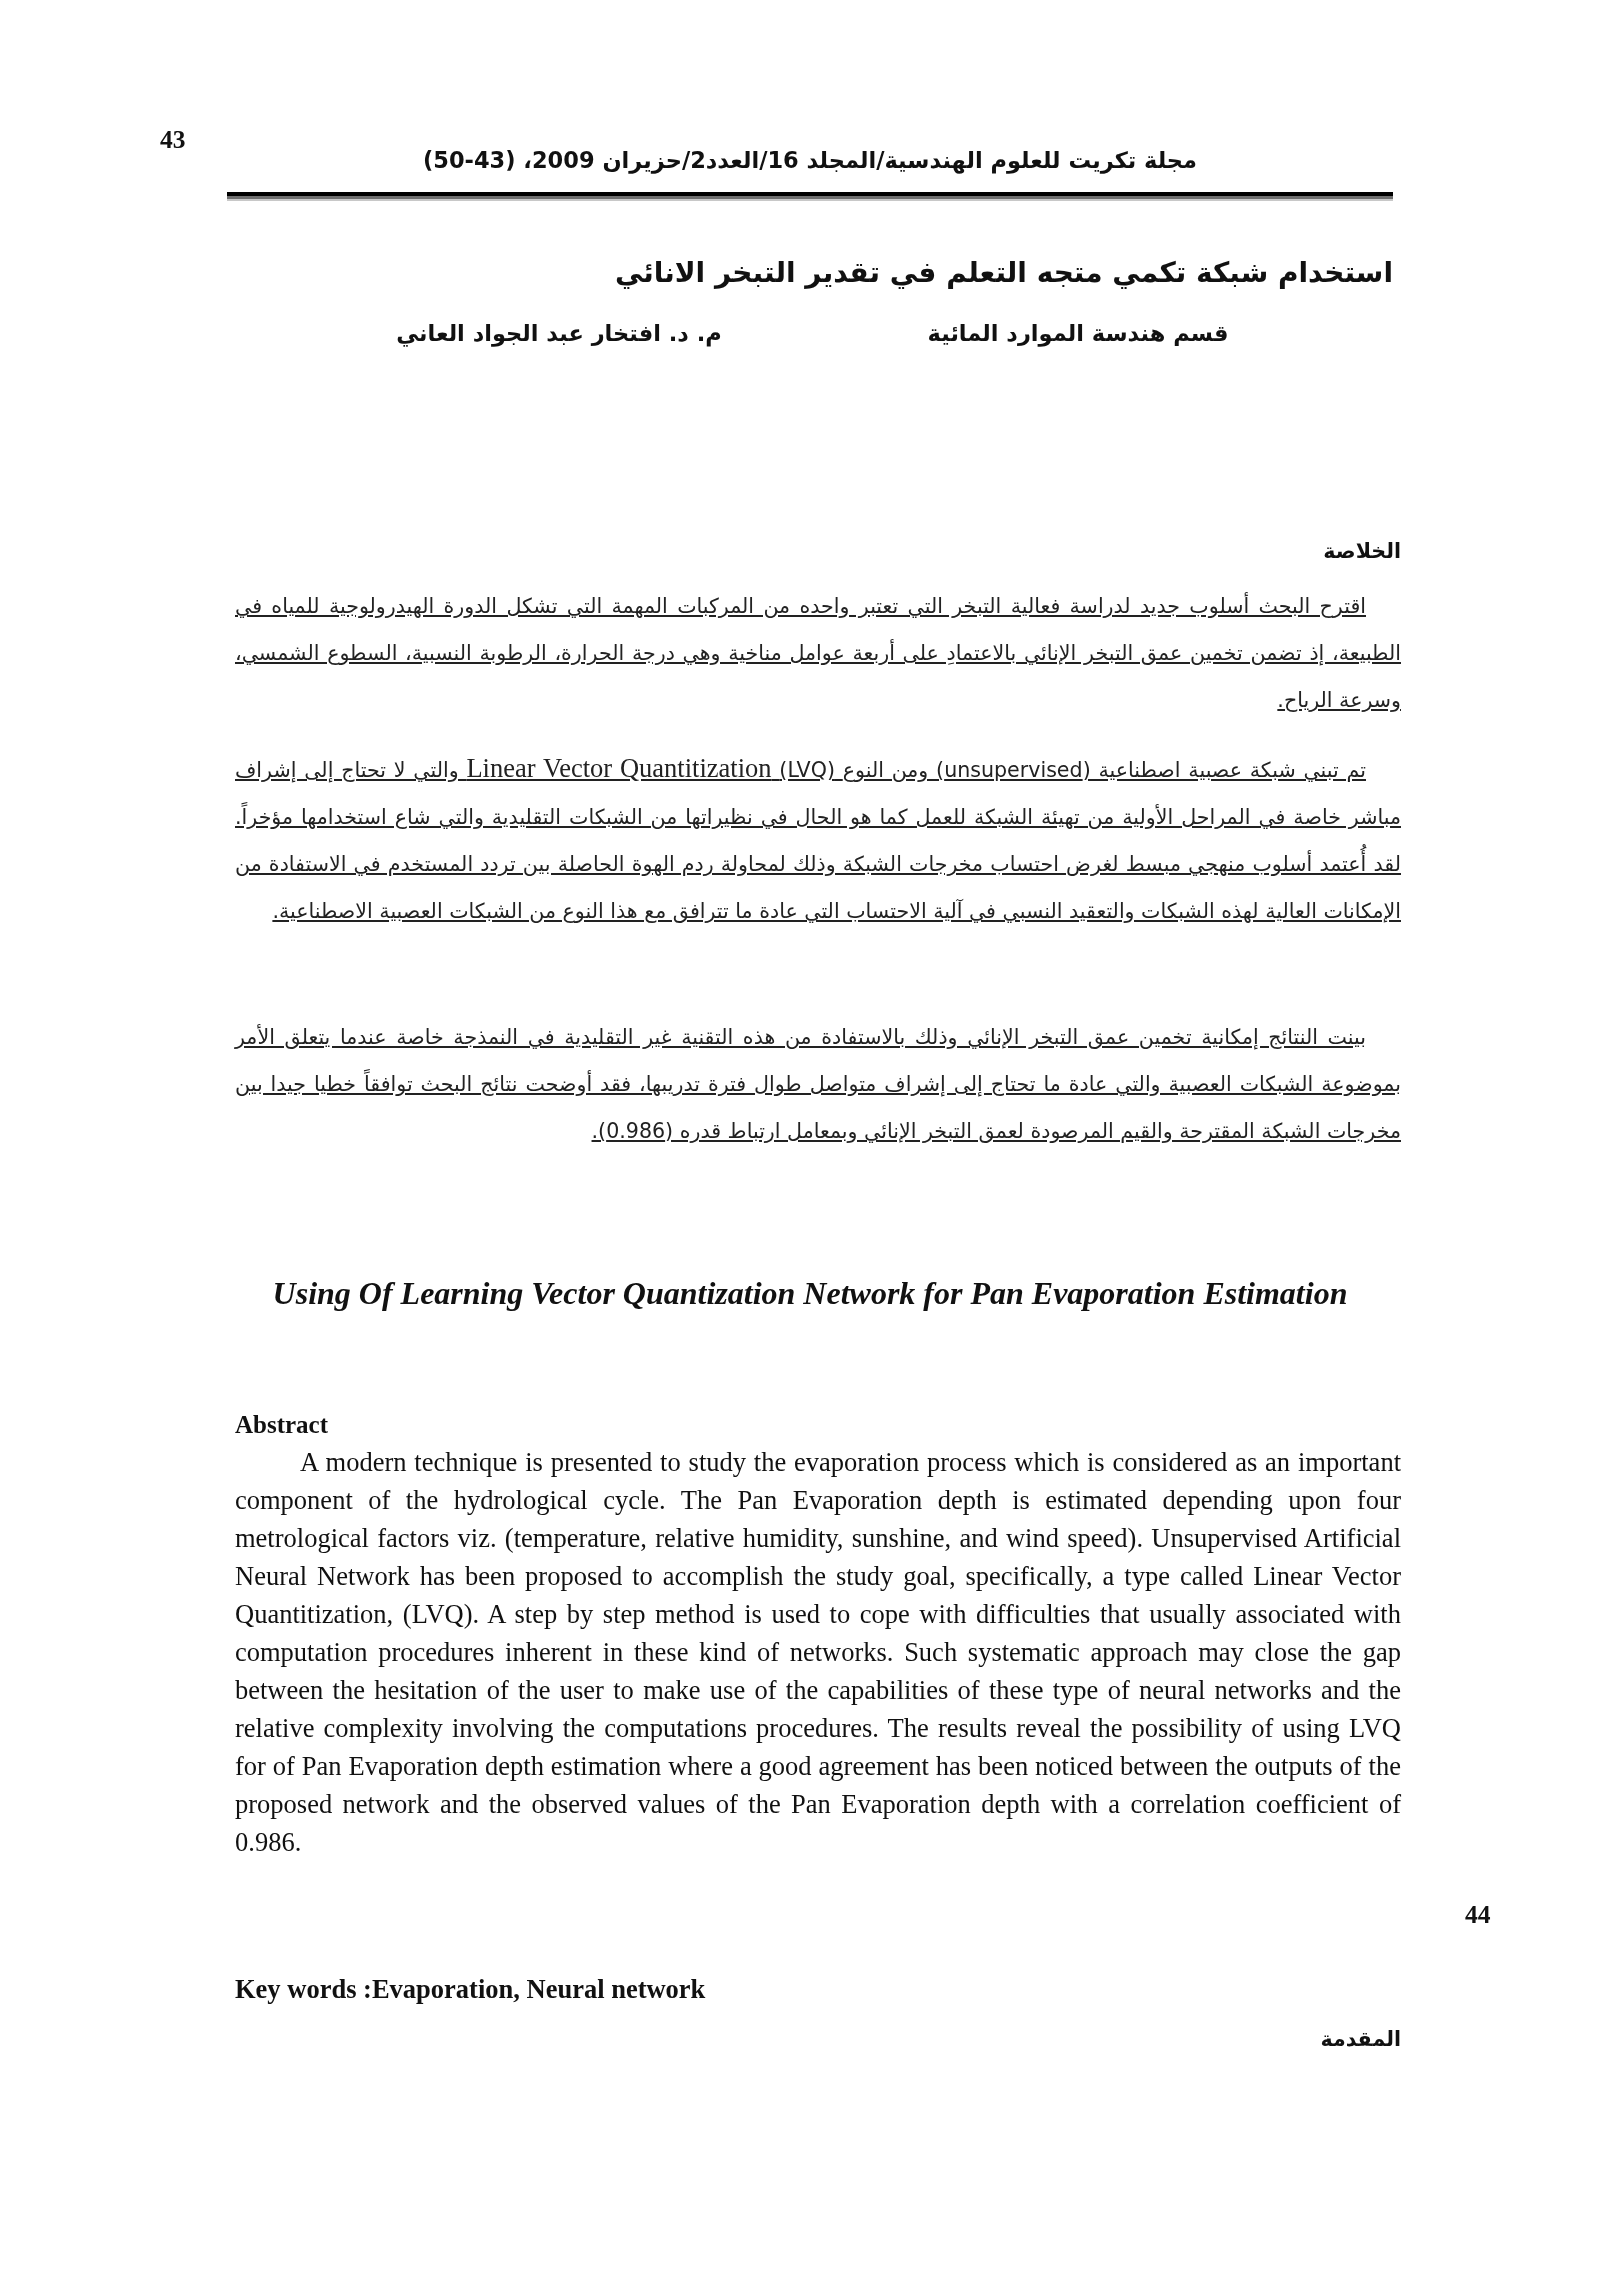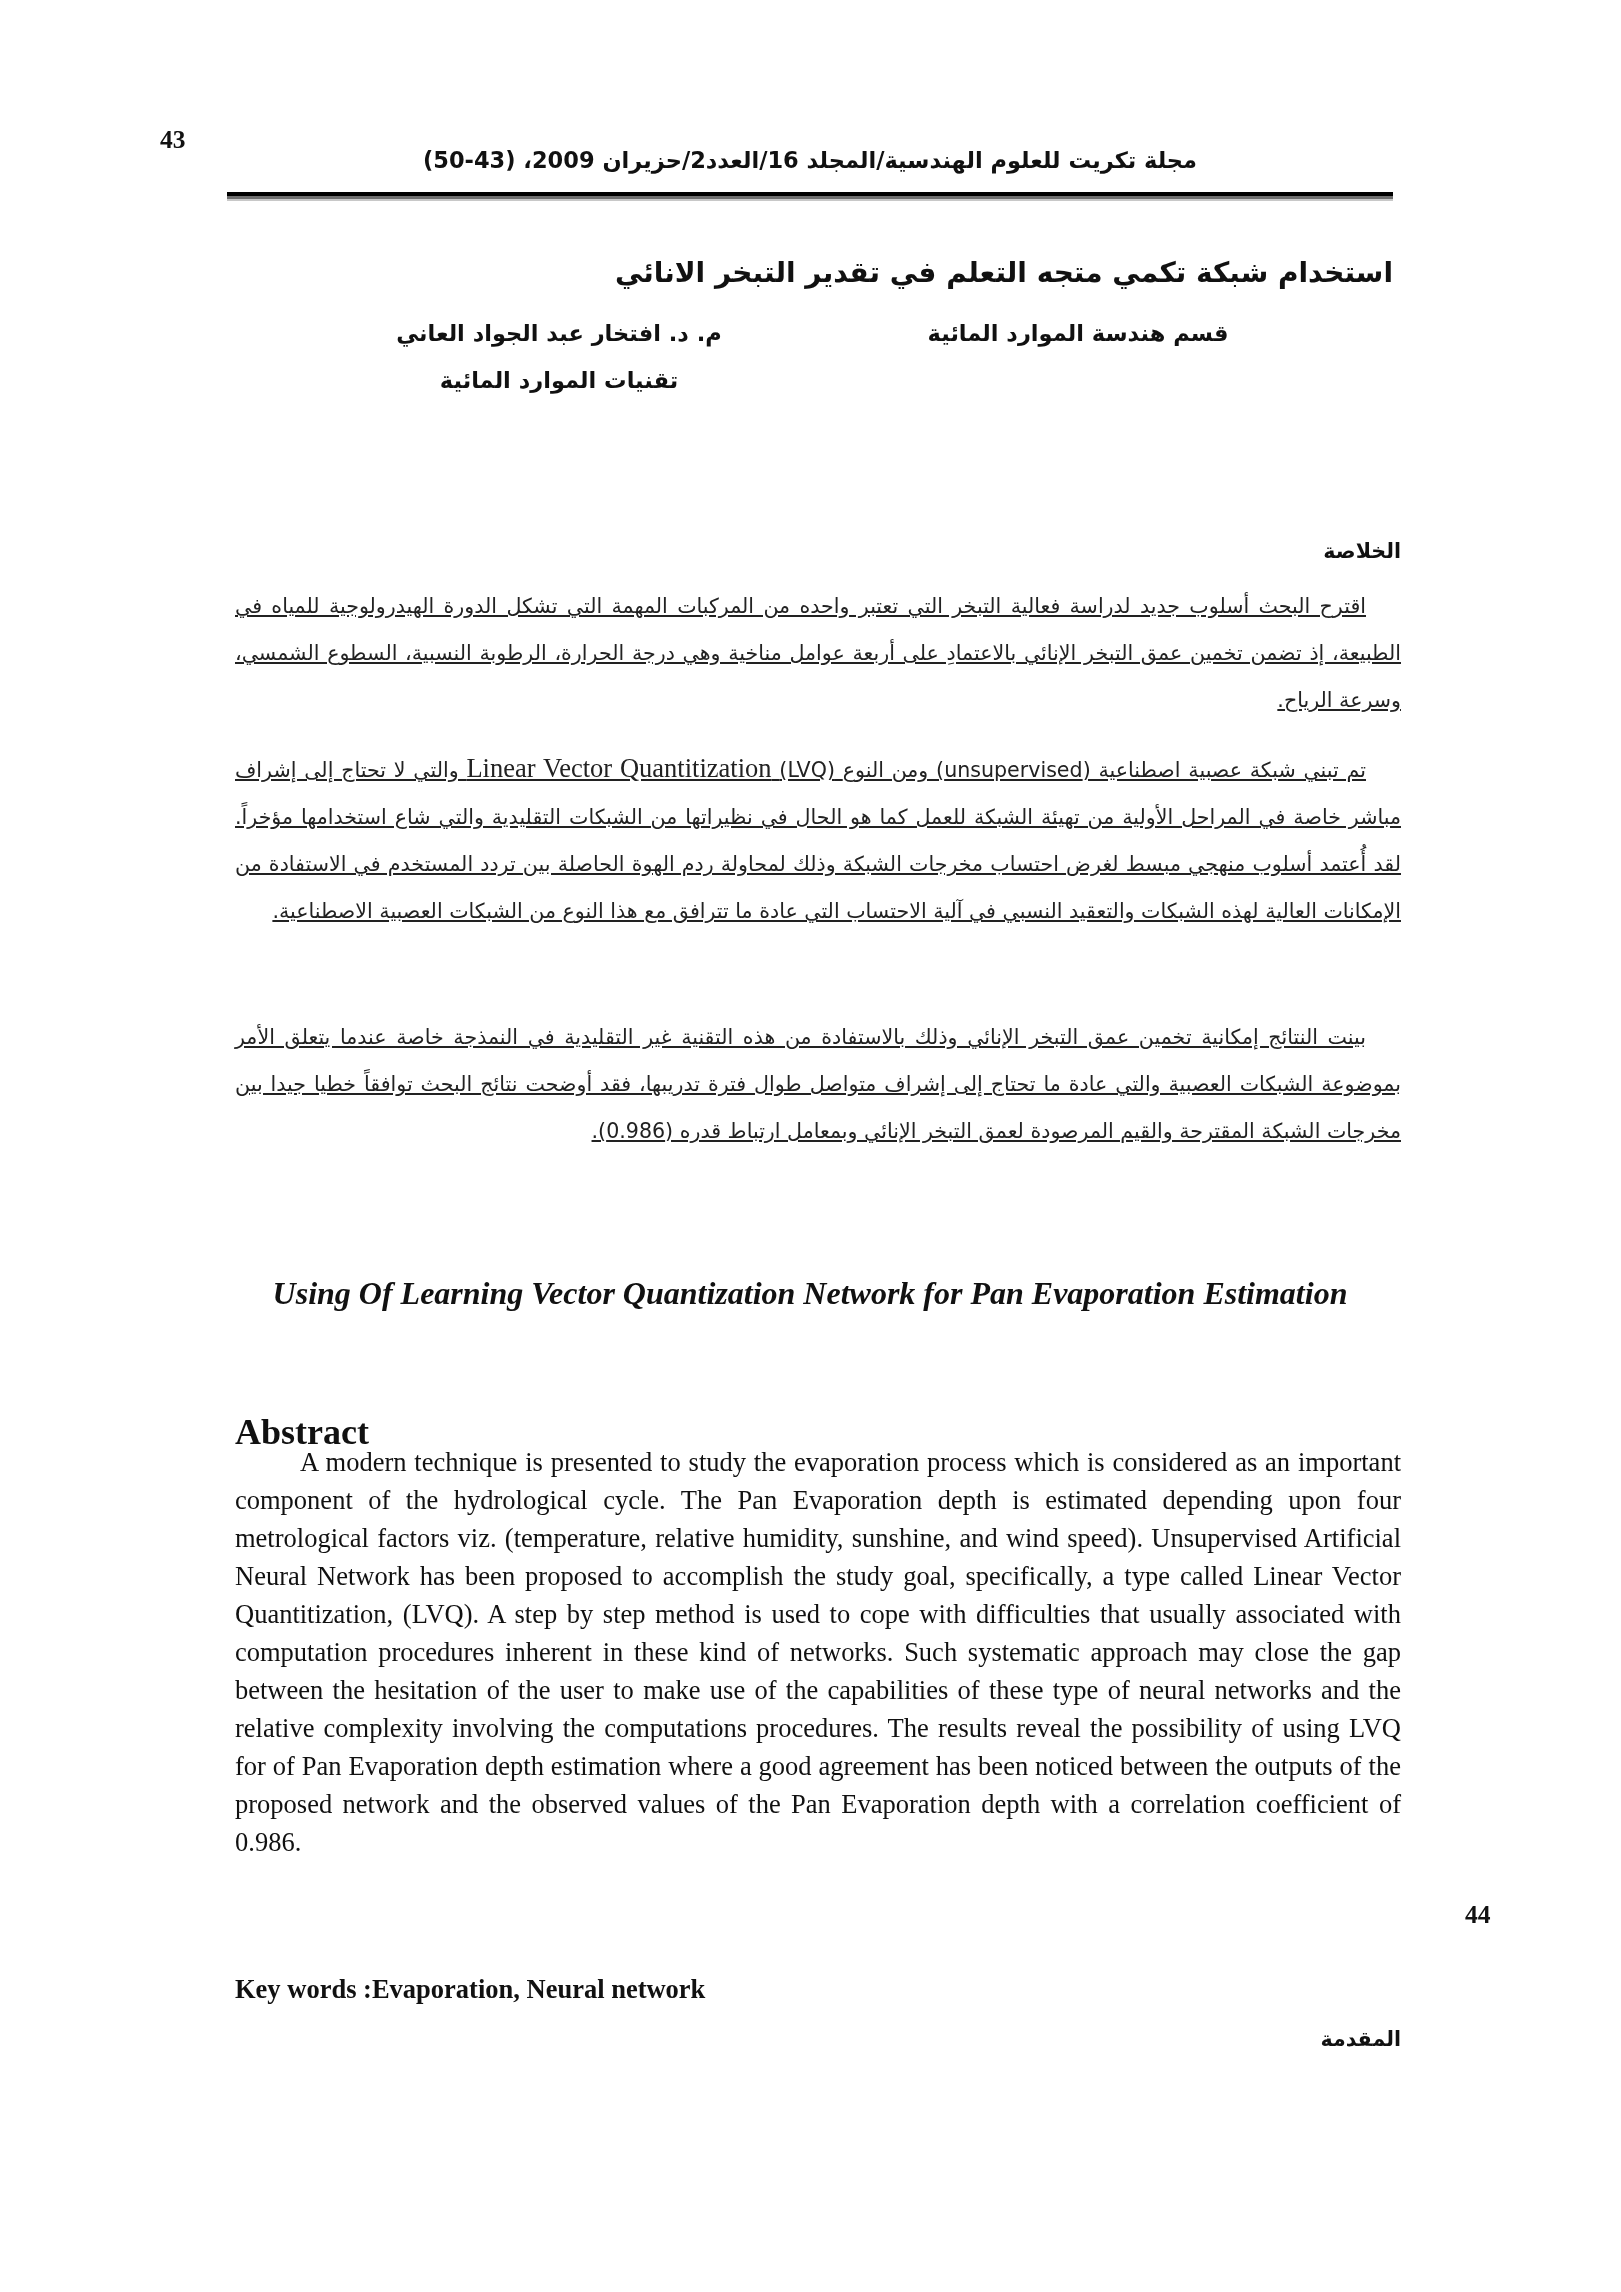--- a/index.html
+++ b/index.html
@@ -24,21 +24,21 @@
   .ar-heading { left: 235px; width: 1166px; top: 539px; text-align: right; font-weight: bold; font-size: 20.6px; }
   .ar-body { left: 235px; width: 1166px; font-size: 20.6px; line-height: 47px; text-align: justify; text-align-last: right; color: #222; text-decoration: underline; }
   .ar-body p { margin: 0; text-indent: 35px; }
   #ar-para1 { top: 583px; }
   #ar-para2 { top: 745px; }
   #ar-para3 { top: 1014px; }
   .ltr-span { direction: ltr; unicode-bidi: embed; font-family: "Liberation Serif", serif; font-size: 26.5px; }
 
   .en { font-family: "Liberation Serif", serif; }
   .en-title { left: 227px; width: 1166px; top: 1272px; text-align: center; font-weight: bold; font-style: italic; font-size: 32px; line-height: 43px; }
-  .en-heading { left: 235px; top: 1411px; font-weight: bold; font-size: 36px; }
+  .en-heading { left: 235px; top: 1411px; font-weight: bold; font-size: 25px; }
   .en-body { left: 235px; width: 1166px; top: 1443px; font-size: 26.5px; line-height: 38px; text-align: justify; }
   .en-body p { margin: 0; text-indent: 65px; }
   .keywords { left: 235px; top: 1974px; font-weight: bold; font-size: 26.5px; }
   .ar-intro { left: 235px; width: 1166px; top: 2027px; text-align: right; font-weight: bold; font-size: 20.6px; }
 </style>
 </head>
 <body>
 
 <div id="page-num-top" class="abs page-num">43</div>
 
@@ -49,21 +49,20 @@
   <div class="r3"></div>
 </div>
 
 <div class="abs ar ar-title">استخدام شبكة تكمي متجه التعلم في تقدير التبخر الانائي</div>
 
 <div id="author1" class="abs ar author-col">
   <div>قسم هندسة الموارد المائية</div>
 </div>
 <div id="author2" class="abs ar author-col">
   <div>م. د. افتخار عبد الجواد العاني</div>
-  <div>تقنيات الموارد المائية</div>
 </div>
 
 <div class="abs ar ar-heading">الخلاصة</div>
 
 <div id="ar-para1" class="abs ar ar-body">
   <p>اقترح البحث أسلوب جديد لدراسة فعالية التبخر التي تعتبر واحده من المركبات المهمة التي تشكل الدورة الهيدرولوجية للمياه في الطبيعة، إذ تضمن تخمين عمق التبخر الإنائي بالاعتمادِ على أربعة عوامل مناخية وهي درجة الحرارة، الرطوبة النسبية، السطوع الشمسي، وسرعة الرياح.</p>
 </div>
 
 <div id="ar-para2" class="abs ar ar-body">
   <p><span>تم تبني شبكة عصبية اصطناعية (unsupervised) ومن النوع</span> <span class="ltr-span">Linear Vector Quantitization</span> <span>(LVQ) والتي لا تحتاج إلى إشراف مباشر خاصة في المراحل الأولية من تهيئة الشبكة للعمل كما هو الحال في نظيراتها من الشبكات التقليدية والتي شاع استخدامها مؤخراً. لقد أُعتمد أسلوب منهجي مبسط لغرض احتساب مخرجات الشبكة وذلك لمحاولة ردم الهوة الحاصلة بين تردد المستخدم في الاستفادة من الإمكانات العالية لهذه الشبكات والتعقيد النسبي في آلية الاحتساب التي عادة ما تترافق مع هذا النوع من الشبكات العصبية الاصطناعية.</span></p>

